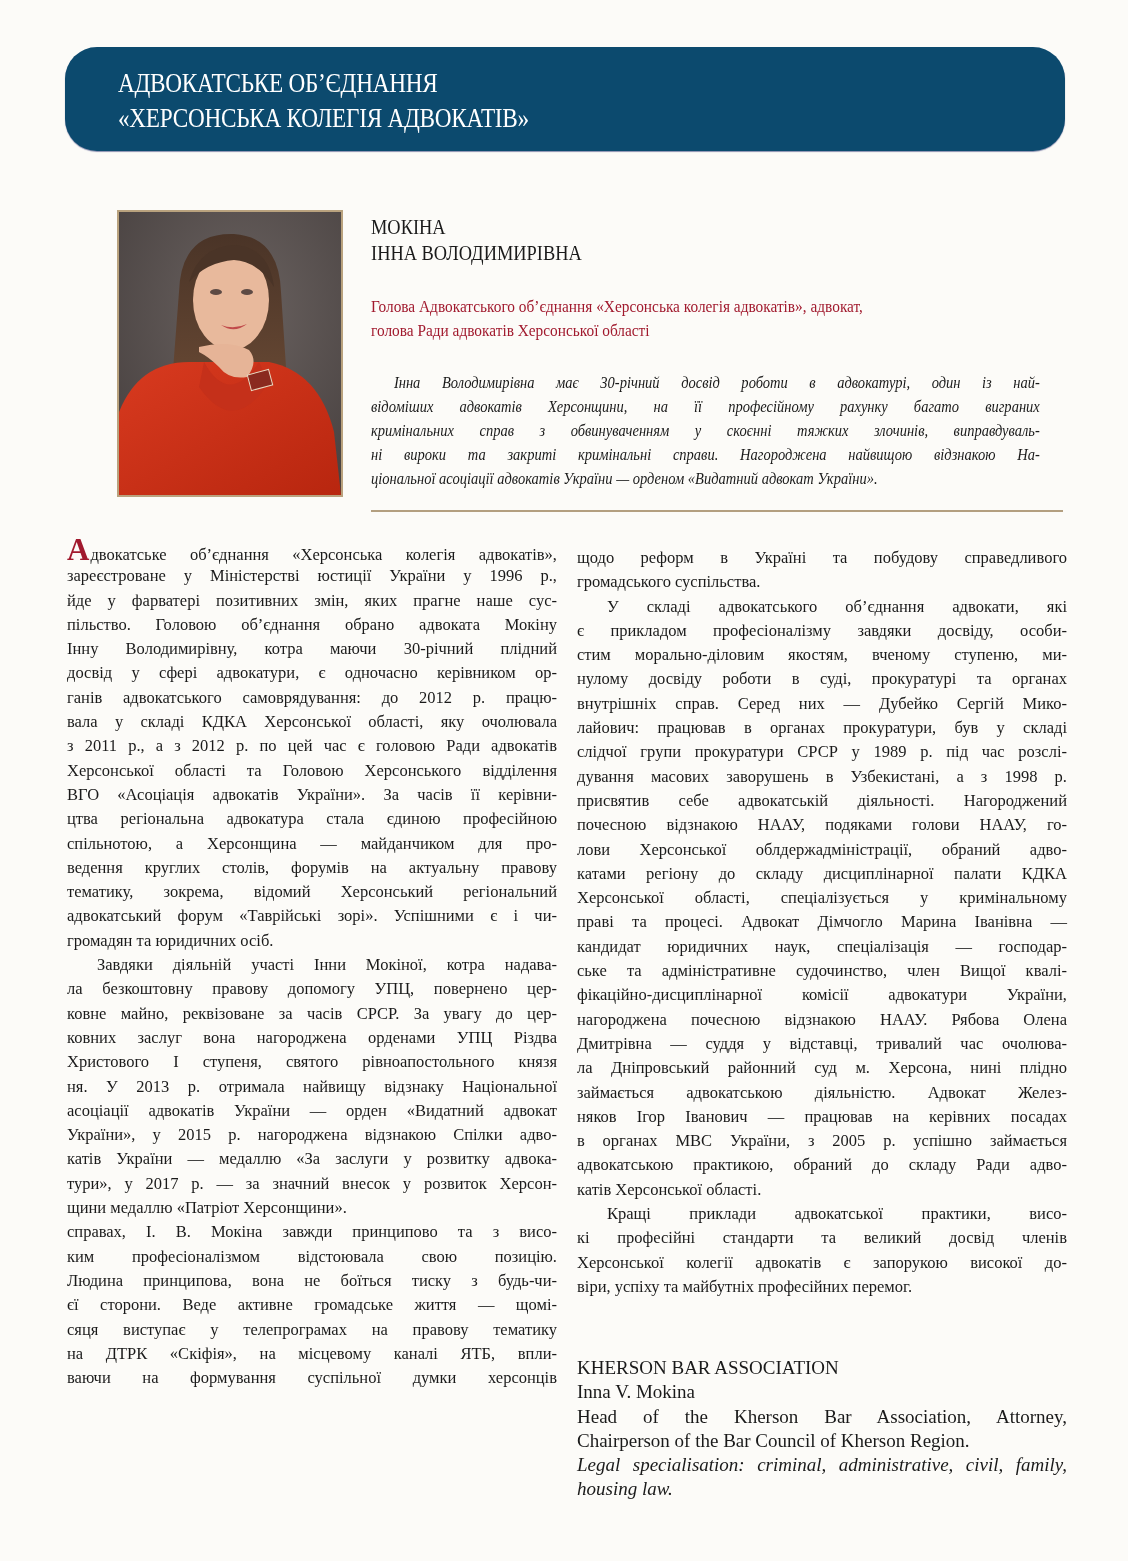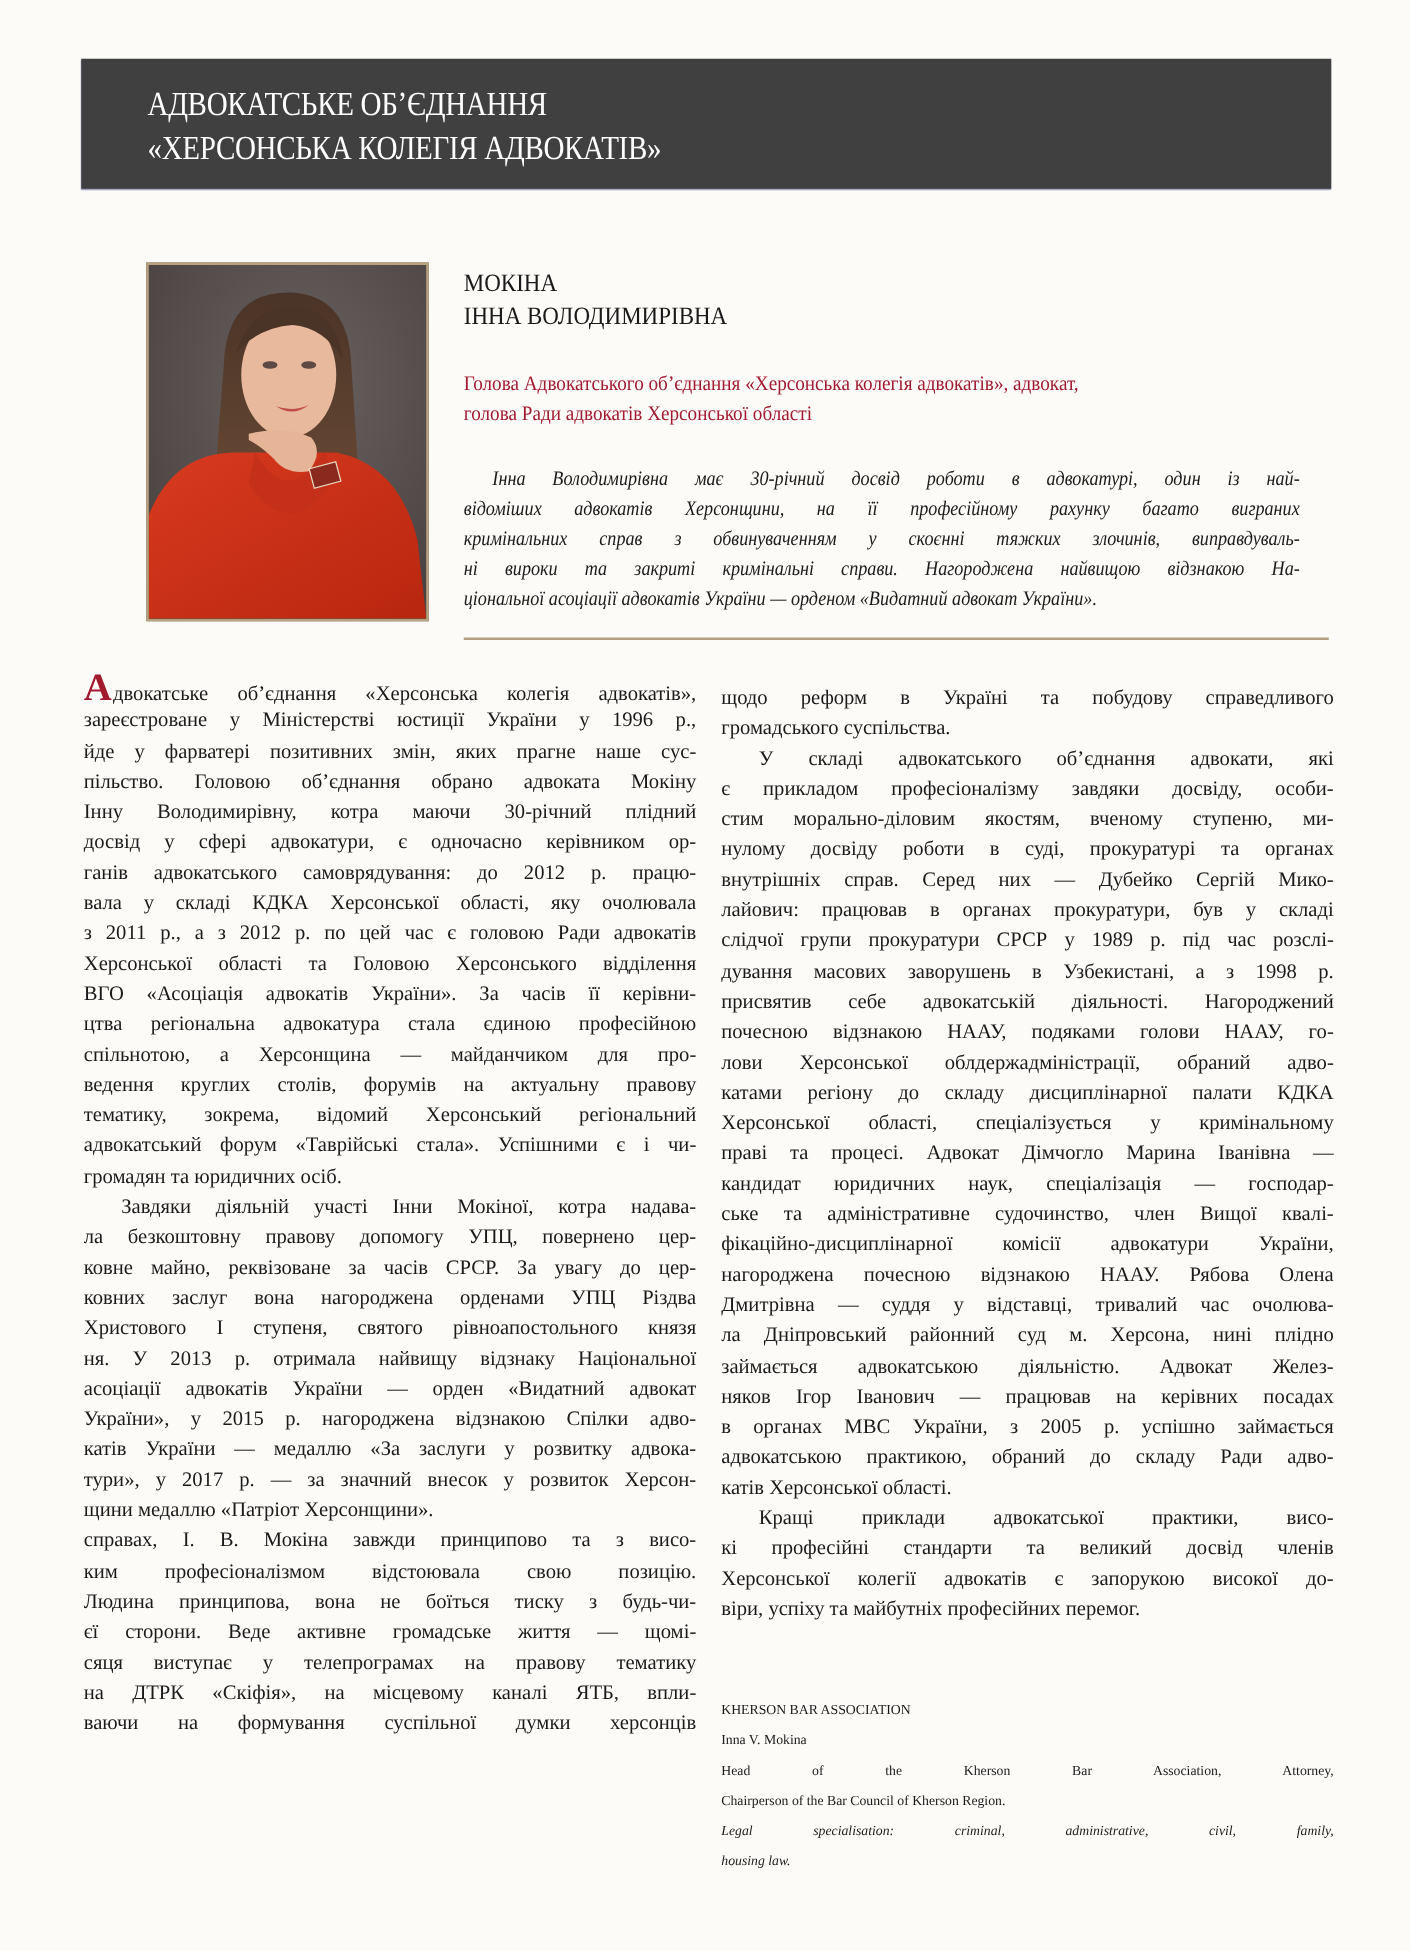--- a/index.html
+++ b/index.html
@@ -84,28 +84,28 @@
     .line.indent { padding-left: 30px; }
     .dropcap {
       color: #a11a2e;
       font-size: 31px;
       font-weight: bold;
       line-height: 20px;
       margin-right: 1px;
     }
     .en-block {
       position: absolute; left: 577px; top: 1356px; width: 490px;
-      font-size: 11px; line-height: 24.3px; color: #1a1a1a;
+      font-size: 19px; line-height: 24.3px; color: #1a1a1a;
     }
     .en-block .line.italic { font-style: italic; }
   </style>
 </head>
 <body style="background: rgb(252, 251, 248);">
 
-<header class="banner" style="background: #404040;">
+<header class="banner" style="background: #0c4a6e; border-radius: 32px;">
   <h1 class="banner-title">
     <span style="display:block">АДВОКАТСЬКЕ ОБ’ЄДНАННЯ</span>
     <span style="display:block">«ХЕРСОНСЬКА КОЛЕГІЯ АДВОКАТІВ»</span>
   </h1>
 </header>
 
 <div class="photo-frame" aria-label="Portrait of Mokina Inna Volodymyrivna in red sweater">
   <svg viewBox="0 0 222 283" preserveAspectRatio="none">
     <defs>
       <radialGradient id="bg" cx="0.55" cy="0.35" r="0.8">
@@ -164,21 +164,21 @@
     <span class="line"><span>досвід у сфері адвокатури, є одночасно керівником ор-</span></span>
     <span class="line"><span>ганів адвокатського самоврядування: до 2012 р. працю-</span></span>
     <span class="line"><span>вала у складі КДКА Херсонської області, яку очолювала</span></span>
     <span class="line"><span>з 2011 р., а з 2012 р. по цей час є головою Ради адвокатів</span></span>
     <span class="line"><span>Херсонської області та Головою Херсонського відділення</span></span>
     <span class="line"><span>ВГО «Асоціація адвокатів України». За часів її керівни-</span></span>
     <span class="line"><span>цтва регіональна адвокатура стала єдиною професійною</span></span>
     <span class="line"><span>спільнотою, а Херсонщина — майданчиком для про-</span></span>
     <span class="line"><span>ведення круглих столів, форумів на актуальну правову</span></span>
     <span class="line"><span>тематику, зокрема, відомий Херсонський регіональний</span></span>
-    <span class="line"><span>адвокатський форум «Таврійські стала». Успішними є і чи-</span></span>
+    <span class="line"><span>адвокатський форум «Таврійські зорі». Успішними є і чи-</span></span>
     <span class="line last"><span>громадян та юридичних осіб.</span></span>
     <span class="line indent"><span>Завдяки діяльній участі Інни Мокіної, котра надава-</span></span>
     <span class="line"><span>ла безкоштовну правову допомогу УПЦ, повернено цер-</span></span>
     <span class="line"><span>ковне майно, реквізоване за часів СРСР. За увагу до цер-</span></span>
     <span class="line"><span>ковних заслуг вона нагороджена орденами УПЦ Різдва</span></span>
     <span class="line"><span>Христового І ступеня, святого рівноапостольного князя</span></span>
     <span class="line"><span>ня. У 2013 р. отримала найвищу відзнаку Національної</span></span>
     <span class="line"><span>асоціації адвокатів України — орден «Видатний адвокат</span></span>
     <span class="line"><span>України», у 2015 р. нагороджена відзнакою Спілки адво-</span></span>
     <span class="line"><span>катів України — медаллю «За заслуги у розвитку адвока-</span></span>

